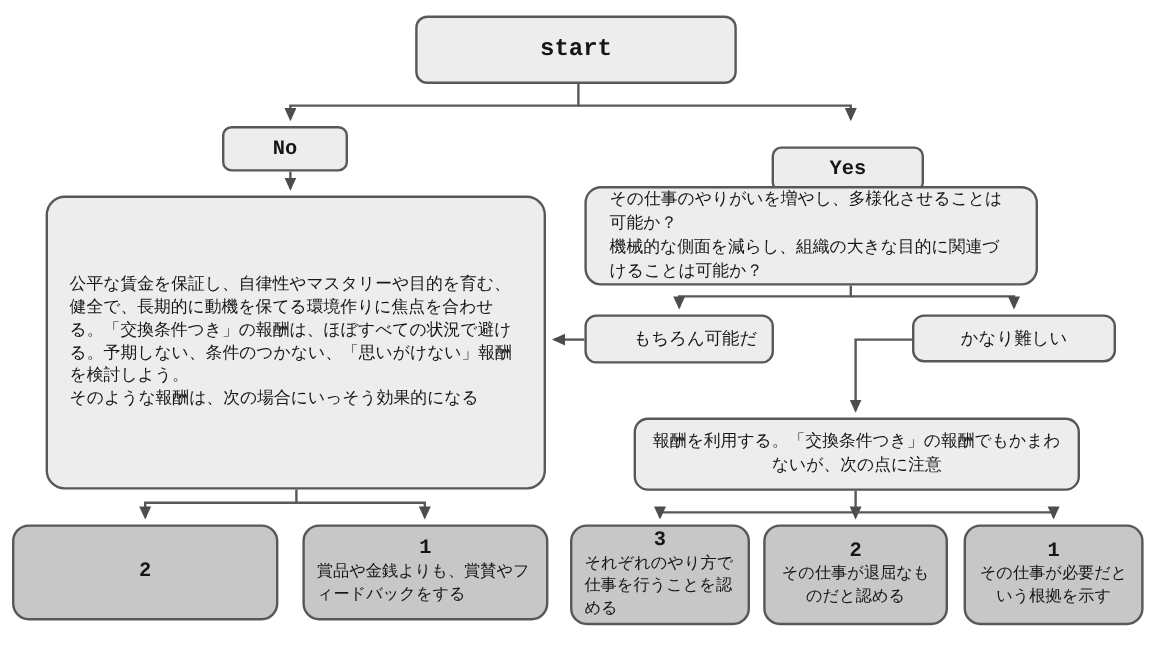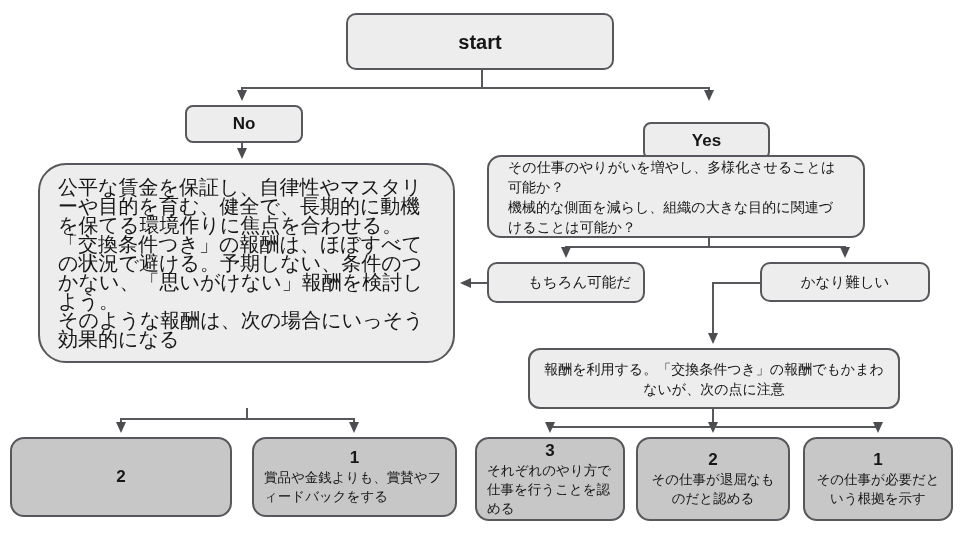--- a/index.html
+++ b/index.html
@@ -1,39 +1,39 @@
 <!DOCTYPE html>
 <html><head>
 <meta charset="utf-8">
 <style>
   html,body{margin:0;padding:0;background:#ffffff;}
   #canvas{
     position:relative;width:960px;height:540px;overflow:hidden;
-    font-family:Liberation Sans, sans-serif;
+    font-family:Liberation Mono, monospace;
     color:#161616;background:#ffffff;
   }
   .node{
     position:absolute;box-sizing:border-box;
     background:#ededed;border:2px solid #57585c;
     display:flex;flex-direction:column;justify-content:center;
   }
   .node.dark{background:#c7c7c7;}
   .center{align-items:center;text-align:center;}
   .pre{white-space:pre-line;}
   #connectors{position:absolute;left:0;top:0;width:960px;height:540px;}
 
   #start-node{left:346px;top:13px;width:268px;height:57px;border-radius:10px;}
   #start-node .t1{font-size:20px;font-weight:bold;line-height:24px;}
   #start-node .t2{font-size:14px;line-height:18px;}
 
-  #no-node{left:185px;top:105px;width:118px;height:38px;border-radius:8px;font-size:17px;font-weight:bold;}
+  #no-node{left:185px;top:105px;width:105px;height:38px;border-radius:8px;font-size:17px;font-weight:bold;}
   #yes-node{left:643px;top:122px;width:127px;height:38px;border-radius:8px;font-size:17px;font-weight:bold;}
 
-  #baseline-node{left:38px;top:163px;width:417px;height:200px;border-radius:28px;
-    padding:14px 14px 14px 18px;font-size:20px;line-height:19px;text-align:left;}
+  #baseline-node{left:38px;top:163px;width:417px;height:245px;border-radius:16px;
+    padding:14px 14px 14px 18px;font-size:14px;line-height:19px;text-align:left;}
 
   #enrich-node{left:487px;top:155px;width:378px;height:83px;border-radius:14px;
     padding:6px 19px;font-size:14px;line-height:20px;text-align:left;}
 
   #possible-node{left:487px;top:262px;width:158px;height:41px;border-radius:10px;font-size:14.5px;padding-left:27px;}
   #difficult-node{left:760px;top:262px;width:170px;height:40px;border-radius:10px;font-size:14.5px;}
 
   #reward-node{left:528px;top:348px;width:372px;height:61px;border-radius:12px;
     padding:6px 14px;font-size:14px;line-height:20px;text-align:center;}
 

